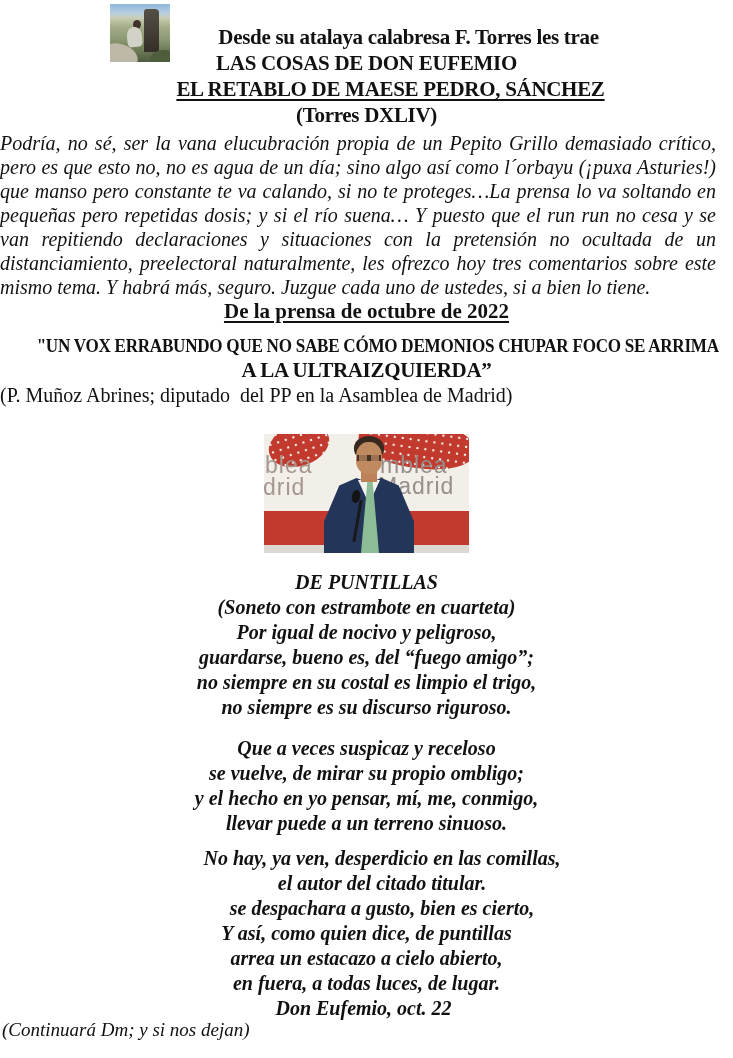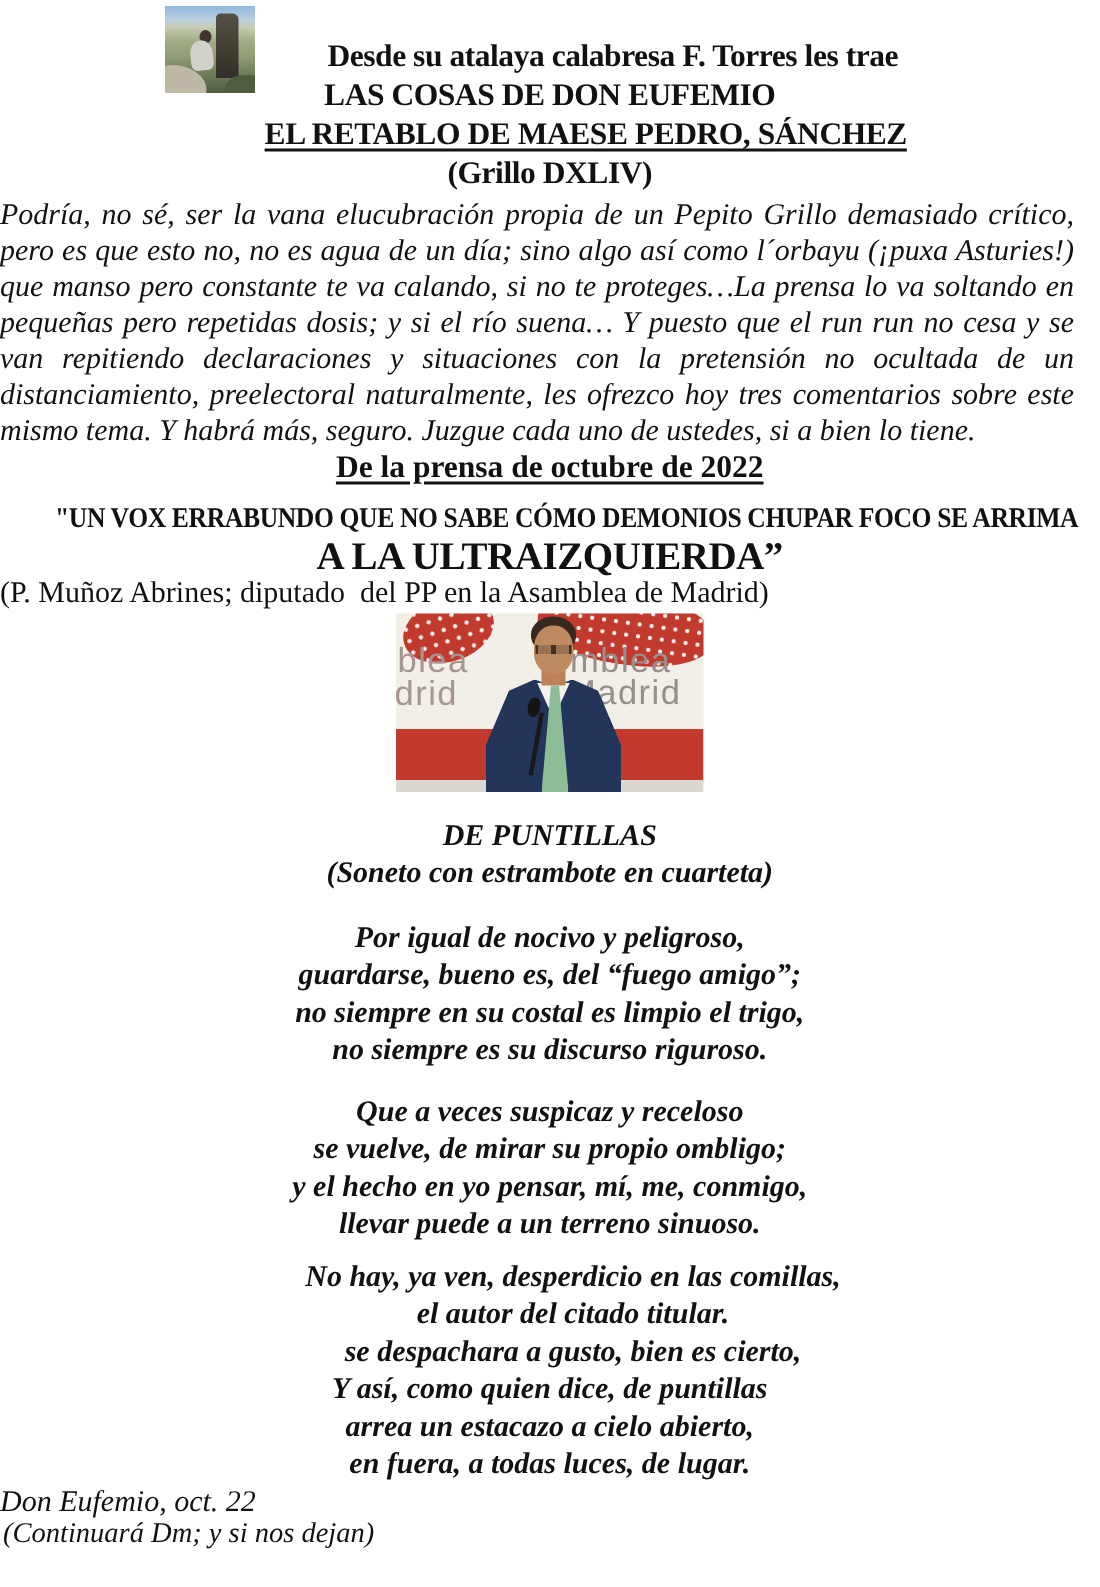--- a/index.html
+++ b/index.html
@@ -25,25 +25,25 @@
   .at-shrub{position:absolute;left:40px;top:46px;width:26px;height:18px;background:#4e5e3d;border-radius:50% 40% 0 0;}
 
   
   .intro{margin:3px 17px 0 0;font-style:italic;font-size:20px;line-height:24px;text-align:justify;}
 
   
   .prensa{text-align:center;font-weight:bold;font-size:21px;line-height:25px;
     text-decoration:underline;text-decoration-thickness:2px;text-underline-offset:3px;}
   .headline{margin-top:9px;font-weight:bold;letter-spacing:-0.3px;}
   .hl1{font-size:19px;line-height:25px;text-align:center;white-space:nowrap;transform:scaleX(0.9);transform-origin:50% 0;}
-  .hl2{font-size:26px;line-height:25px;text-align:center;}
+  .hl2{font-size:21px;line-height:25px;text-align:center;}
   .attribution{font-size:20px;line-height:25px;text-align:left;white-space:pre-wrap;}
 
   
-  .press-photo{position:relative;width:205px;height:119px;margin:1px auto 0;background:#f2eee8;overflow:hidden;
+  .press-photo{position:relative;width:205px;height:119px;margin:26px auto 0;background:#f2eee8;overflow:hidden;
     font-family:"Liberation Sans",sans-serif;}
   .fan{position:absolute;background-color:#c2392e;
     background-image:radial-gradient(#f5f2ed 1.2px,rgba(0,0,0,0) 1.6px);background-size:8px 8px;}
   .fan-left{left:4px;top:-10px;width:62px;height:42px;border-radius:50%;transform:rotate(-18deg);}
   .fan-right{left:94px;top:-14px;width:118px;height:48px;border-radius:48%;transform:rotate(8deg);}
   .bd{position:absolute;color:#a5978f;font-size:23px;letter-spacing:1px;line-height:23px;}
   .bd-l1{left:1px;top:20px;}
   .bd-l2{left:-1px;top:42px;}
   .bd-r1{left:116px;top:20px;color:#968f8c;}
   .bd-r2{left:114px;top:41px;color:#968f8c;}
@@ -61,44 +61,44 @@
   .glasses{position:absolute;left:93px;top:21px;width:24px;height:6px;
     background:linear-gradient(90deg,rgba(25,20,18,.75) 0 8%,rgba(60,50,45,.28) 8% 42%,rgba(25,20,18,.75) 42% 58%,rgba(60,50,45,.28) 58% 92%,rgba(25,20,18,.75) 92% 100%);}
   .mic-head{position:absolute;left:88px;top:56px;width:8px;height:13px;background:#141414;border-radius:45%;transform:rotate(12deg);}
   .mic-stem{position:absolute;left:92px;top:66px;width:3px;height:42px;background:#191919;transform:rotate(10deg);}
 
   
   .poem{font-weight:bold;font-style:italic;text-align:center;font-size:20px;}
   .p-title{margin-top:17px;line-height:25px;}
   .p-sub{line-height:25px;}
   .stanza div{line-height:25px;}
-  .s1{margin-top:18px;}
+  .s1{}
   .s2{margin-top:16px;}
   .s3{margin-top:10px;padding-left:31px;}
   .s4{}
-  .signature{font-weight:normal;font-style:italic;font-size:20px;line-height:24px;text-align:left;padding-right:6px;}
+  .signature{font-weight:bold;font-style:italic;font-size:20px;line-height:24px;text-align:center;padding-right:6px;}
   .continuara{font-style:italic;font-size:19px;line-height:20px;text-align:left;padding-left:2px;}
 </style>
 </head>
 <body>
 
 <div class="page">
 
   <header class="header">
     <div class="atalaya">
       <div class="at-tower"></div>
       <div class="at-head"></div>
       <div class="at-body"></div>
       <div class="at-rock"></div>
       <div class="at-shrub"></div>
     </div>
     <div class="h-line h-line1">Desde su atalaya calabresa F. Torres les trae</div>
     <div class="h-line">LAS COSAS DE DON EUFEMIO</div>
     <div class="h-line h-underline">EL RETABLO DE MAESE PEDRO, SÁNCHEZ</div>
-    <div class="h-line">(Grillo DXLIV)</div>
+    <div class="h-line">(Torres DXLIV)</div>
   </header>
 
   <p class="intro">Podría, no sé,  ser la vana elucubración propia de un Pepito Grillo demasiado crítico, pero es que esto no, no es agua de un día; sino algo así como l´orbayu (¡puxa Asturies!) que manso pero constante te va calando, si no te proteges…La prensa lo va soltando en pequeñas pero repetidas dosis; y si el río suena…  Y puesto que el run run no cesa y se van repitiendo declaraciones y situaciones con la pretensión no ocultada de un distanciamiento, preelectoral naturalmente, les ofrezco hoy tres comentarios sobre este mismo tema. Y habrá más, seguro. Juzgue cada uno de ustedes, si a bien lo tiene.</p>
 
   <div class="prensa">De la prensa de octubre de 2022</div>
 
   <div class="headline">
     <div class="hl1">"UN VOX ERRABUNDO QUE NO SABE CÓMO DEMONIOS CHUPAR FOCO SE ARRIMA</div>
     <div class="hl2">A LA ULTRAIZQUIERDA”</div>
   </div>

